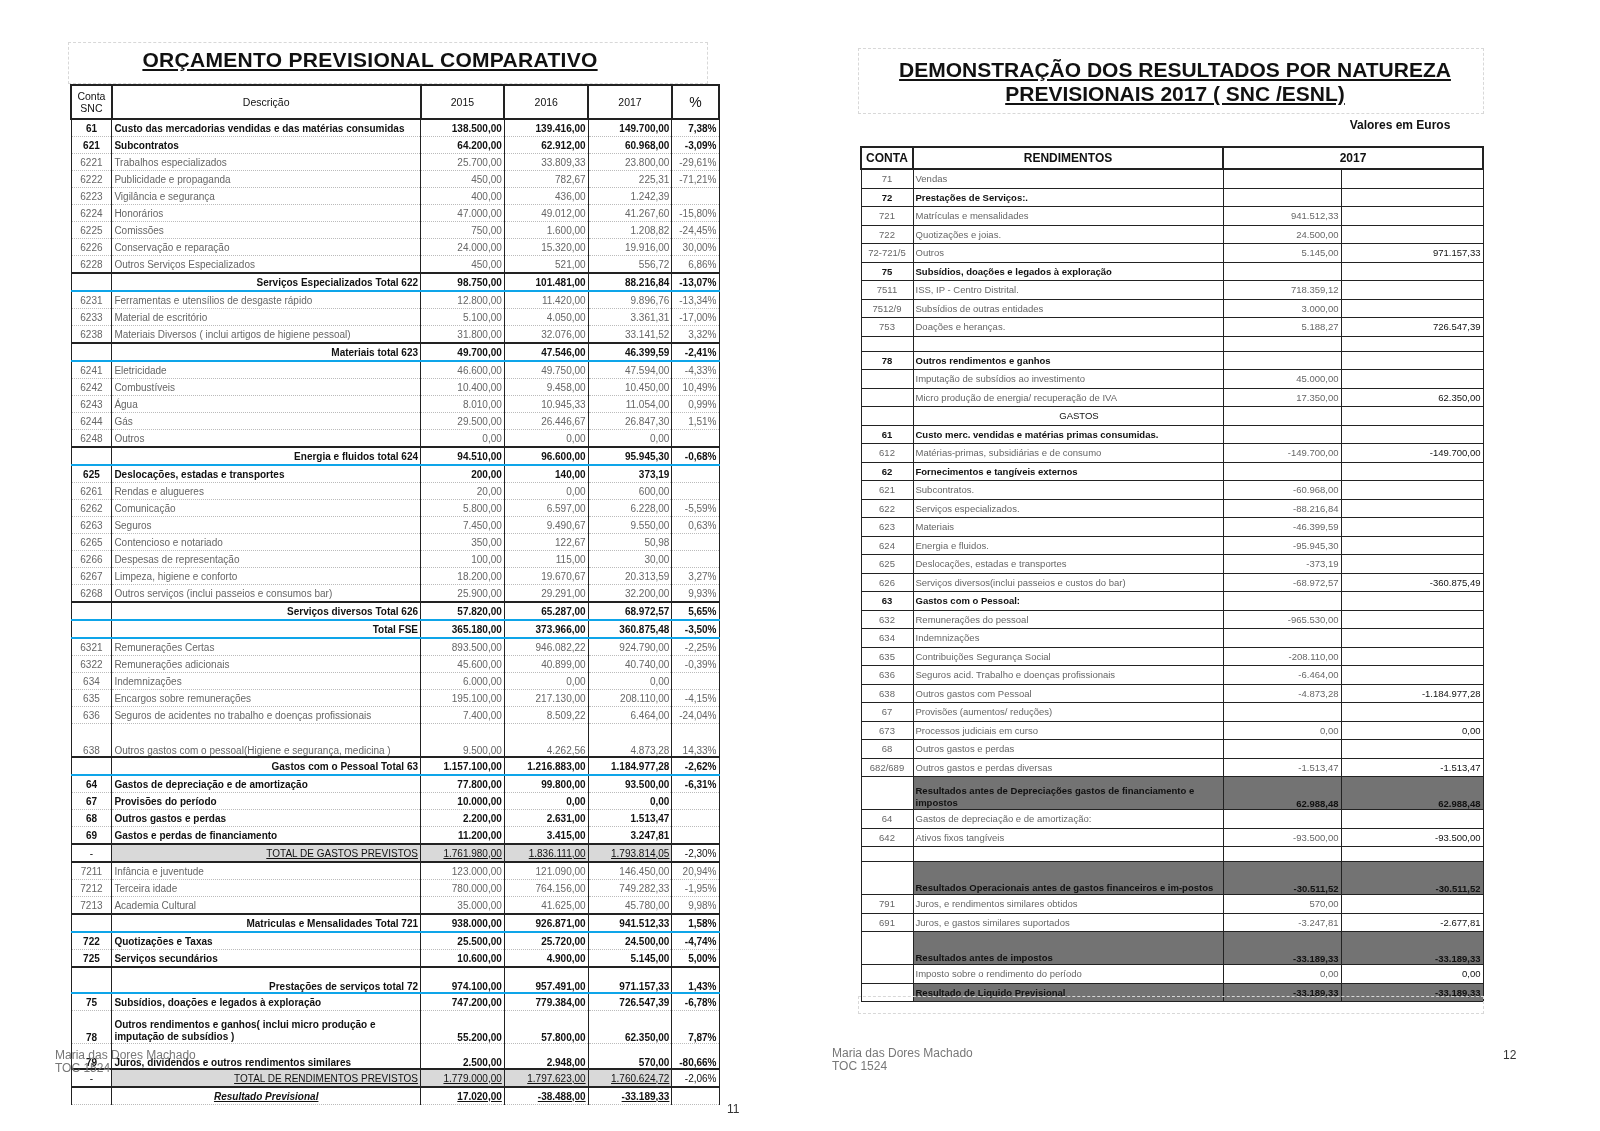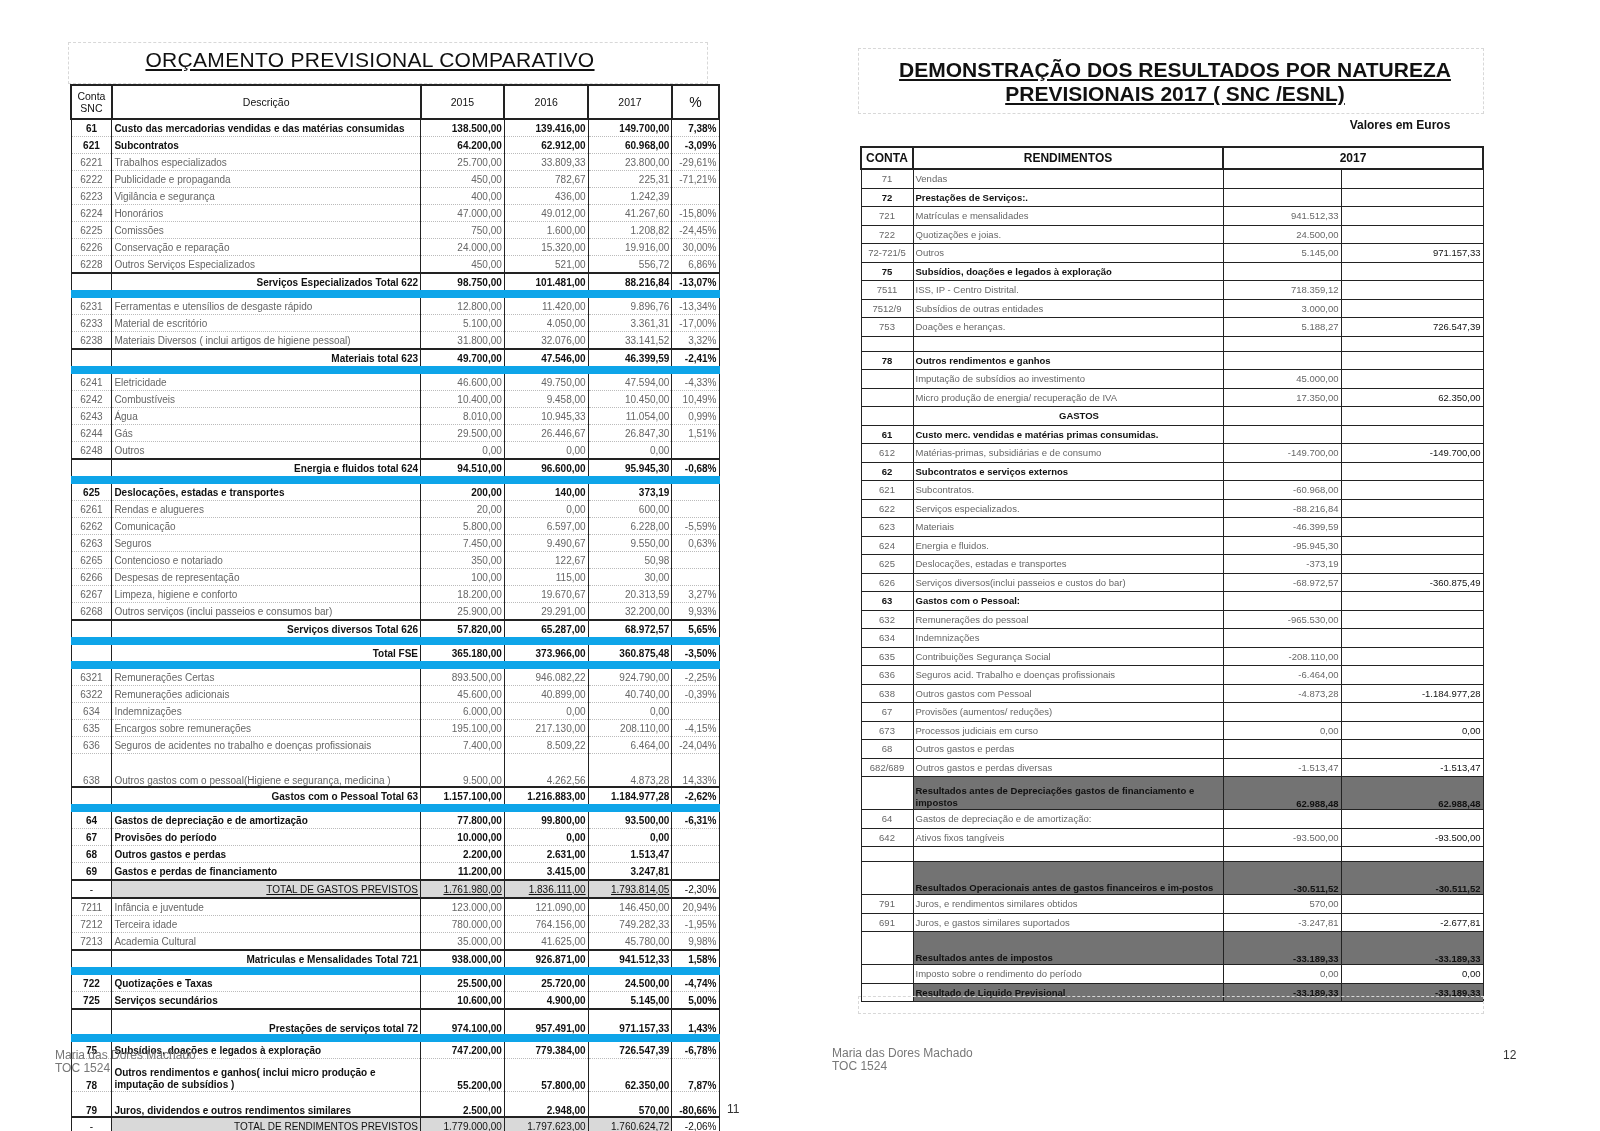--- a/index.html
+++ b/index.html
@@ -1,34 +1,34 @@
 <!DOCTYPE html>
 <html><head>
 <meta charset="utf-8">
 <style>
   html,body{margin:0;padding:0;background:#fff;}
   body{width:1600px;height:1131px;position:relative;overflow:hidden;font-family:"Liberation Sans",sans-serif;color:#111;}
   .page{position:absolute;top:0;height:1131px;}
   #left-page{left:0;width:800px;}
   #right-page{left:800px;width:800px;}
   .guide{position:absolute;border:1px dashed #d8d8d8;}
-  .title-left{position:absolute;left:70px;top:48px;width:600px;text-align:center;font-weight:normal;font-size:21px;text-decoration:underline;letter-spacing:0.3px;}
+  .title-left{position:absolute;left:70px;top:48px;width:600px;text-align:center;font-weight:bold;font-size:21px;text-decoration:underline;letter-spacing:0.3px;}
   .title-right{position:absolute;left:65px;top:58px;width:620px;text-align:center;font-weight:bold;font-size:21px;text-decoration:underline;line-height:24px;}
   table{border-collapse:collapse;position:absolute;table-layout:fixed;}
   td,th{padding:0 2px;white-space:nowrap;overflow:hidden;}
   
   #t-left{left:70px;top:84px;width:650px;font-size:10px;}
   #t-left th{border:2px solid #222;font-weight:normal;font-size:10.5px;height:32px;}
   #t-left td{height:16px;border-left:1.5px solid #222;border-right:1.5px solid #222;border-bottom:1px dotted #bbb;color:#666;}
   #t-left td.c-code{text-align:center;}
   #t-left td.c-num{text-align:right;}
   #t-left td.c-pct{text-align:right;}
   #t-left tr.bold td{color:#111;font-weight:bold;}
   #t-left tr.bold td.c-code{font-weight:bold;}
-  #t-left tr.total td{color:#111;font-weight:bold;border-top:2px solid #222;border-bottom:8px solid #0ea5e9;}
+  #t-left tr.total td{color:#111;font-weight:bold;border-top:2px solid #222;border-bottom:2px solid #0ea5e9;}
   #t-left tr.total td.c-desc{text-align:right;}
   #t-left tr.grand td{background:#d9d9d9;color:#111;border-top:2px solid #222;border-bottom:2px solid #222;}
   #t-left tr.grand td.c-code,#t-left tr.grand td.c-pct{background:#fff;}
   #t-left tr.grand td.c-desc{text-align:right;text-decoration:underline;}
   #t-left tr.grand td.c-num{text-decoration:underline;}
   #t-left tr.result td{color:#111;font-weight:bold;}
   #t-left tr.result td.c-desc{text-align:center;text-decoration:underline;font-style:italic;}
   #t-left tr.result td.c-num{text-decoration:underline;}
   #t-left tr.tall td{height:32px;vertical-align:bottom;}
   #t-left tr.tall2 td{height:24px;vertical-align:bottom;}
@@ -36,21 +36,21 @@
   #t-left td.strong-num{color:#111;font-weight:bold;}
   #t-left td.light{color:#666;font-weight:normal;}
   
   #t-right{left:60px;top:146px;width:622px;font-size:9.5px;}
   #t-right th{border:2px solid #222;font-weight:bold;font-size:12px;height:20px;}
   #t-right td{height:17.5px;border:1.5px solid #222;color:#666;}
   #t-right td.c-code{text-align:center;}
   #t-right td.c-num{text-align:right;}
   #t-right td.c-tot{text-align:right;color:#111;}
   #t-right tr.bold td.c-desc,#t-right tr.bold td.c-code{color:#111;font-weight:bold;}
-  #t-right tr.center td.c-desc{text-align:center;color:#111;font-weight:bold;padding-left:24px;}
+  #t-right tr.center td.c-desc{text-align:center;color:#111;font-weight:normal;padding-left:24px;}
   #t-right tr.shade td{background:#737373;color:#111;font-weight:bold;}
   #t-right tr.shade td.c-code{background:#fff;}
   #t-right tr.tall td{height:32px;vertical-align:bottom;}
   #t-right tr.tall td.c-desc{white-space:normal;line-height:12px;}
   #t-right tr.spacer td{height:14px;}
   .valores{position:absolute;left:480px;top:118px;width:240px;text-align:center;font-weight:bold;font-size:12px;}
   .footer{position:absolute;font-size:12px;color:#777;line-height:13px;}
   .pagenum{position:absolute;font-size:12px;color:#333;}
 </style>
 </head>
@@ -636,21 +636,21 @@
           <td class="c-tot"></td>
         </tr>
         <tr>
           <td class="c-code">612</td>
           <td class="c-desc">Matérias-primas, subsidiárias e de consumo</td>
           <td class="c-num">-149.700,00</td>
           <td class="c-tot">-149.700,00</td>
         </tr>
         <tr class="bold">
           <td class="c-code">62</td>
-          <td class="c-desc">Subcontratos e serviços externos</td>
+          <td class="c-desc">Fornecimentos e tangíveis externos</td>
           <td class="c-num"></td>
           <td class="c-tot"></td>
         </tr>
         <tr>
           <td class="c-code">621</td>
           <td class="c-desc">Subcontratos.</td>
           <td class="c-num">-60.968,00</td>
           <td class="c-tot"></td>
         </tr>
         <tr>

